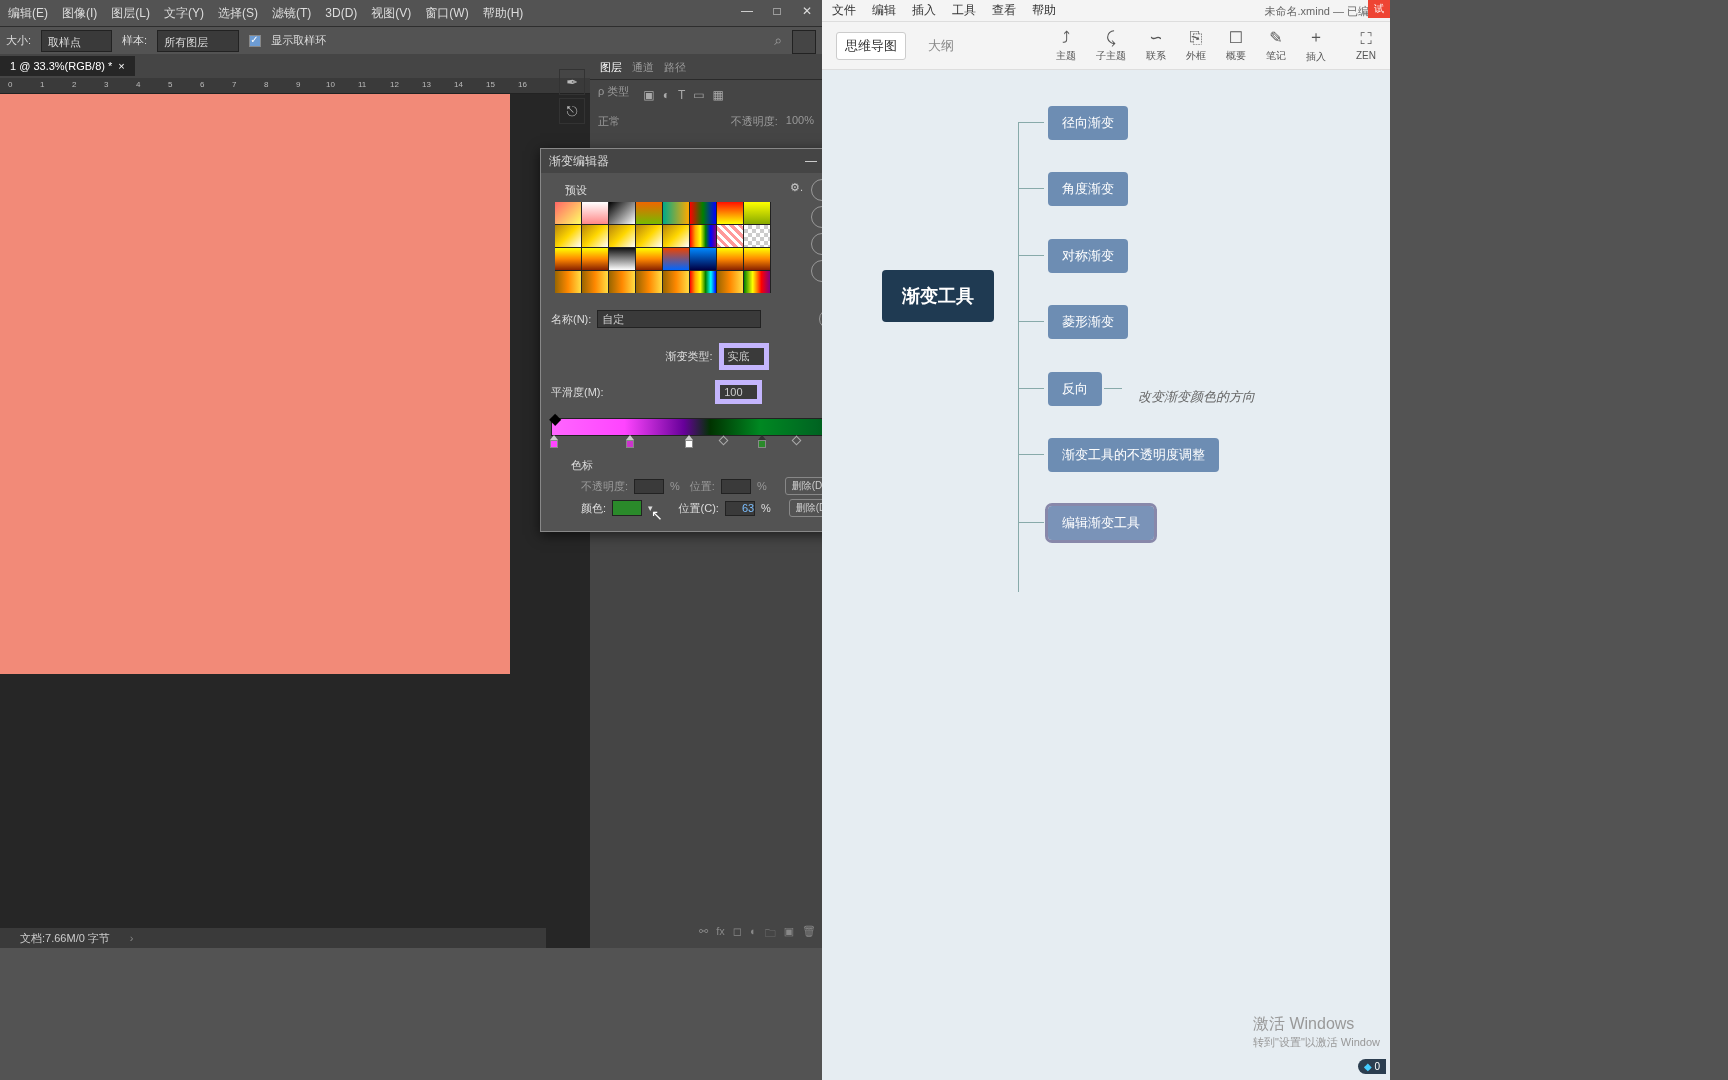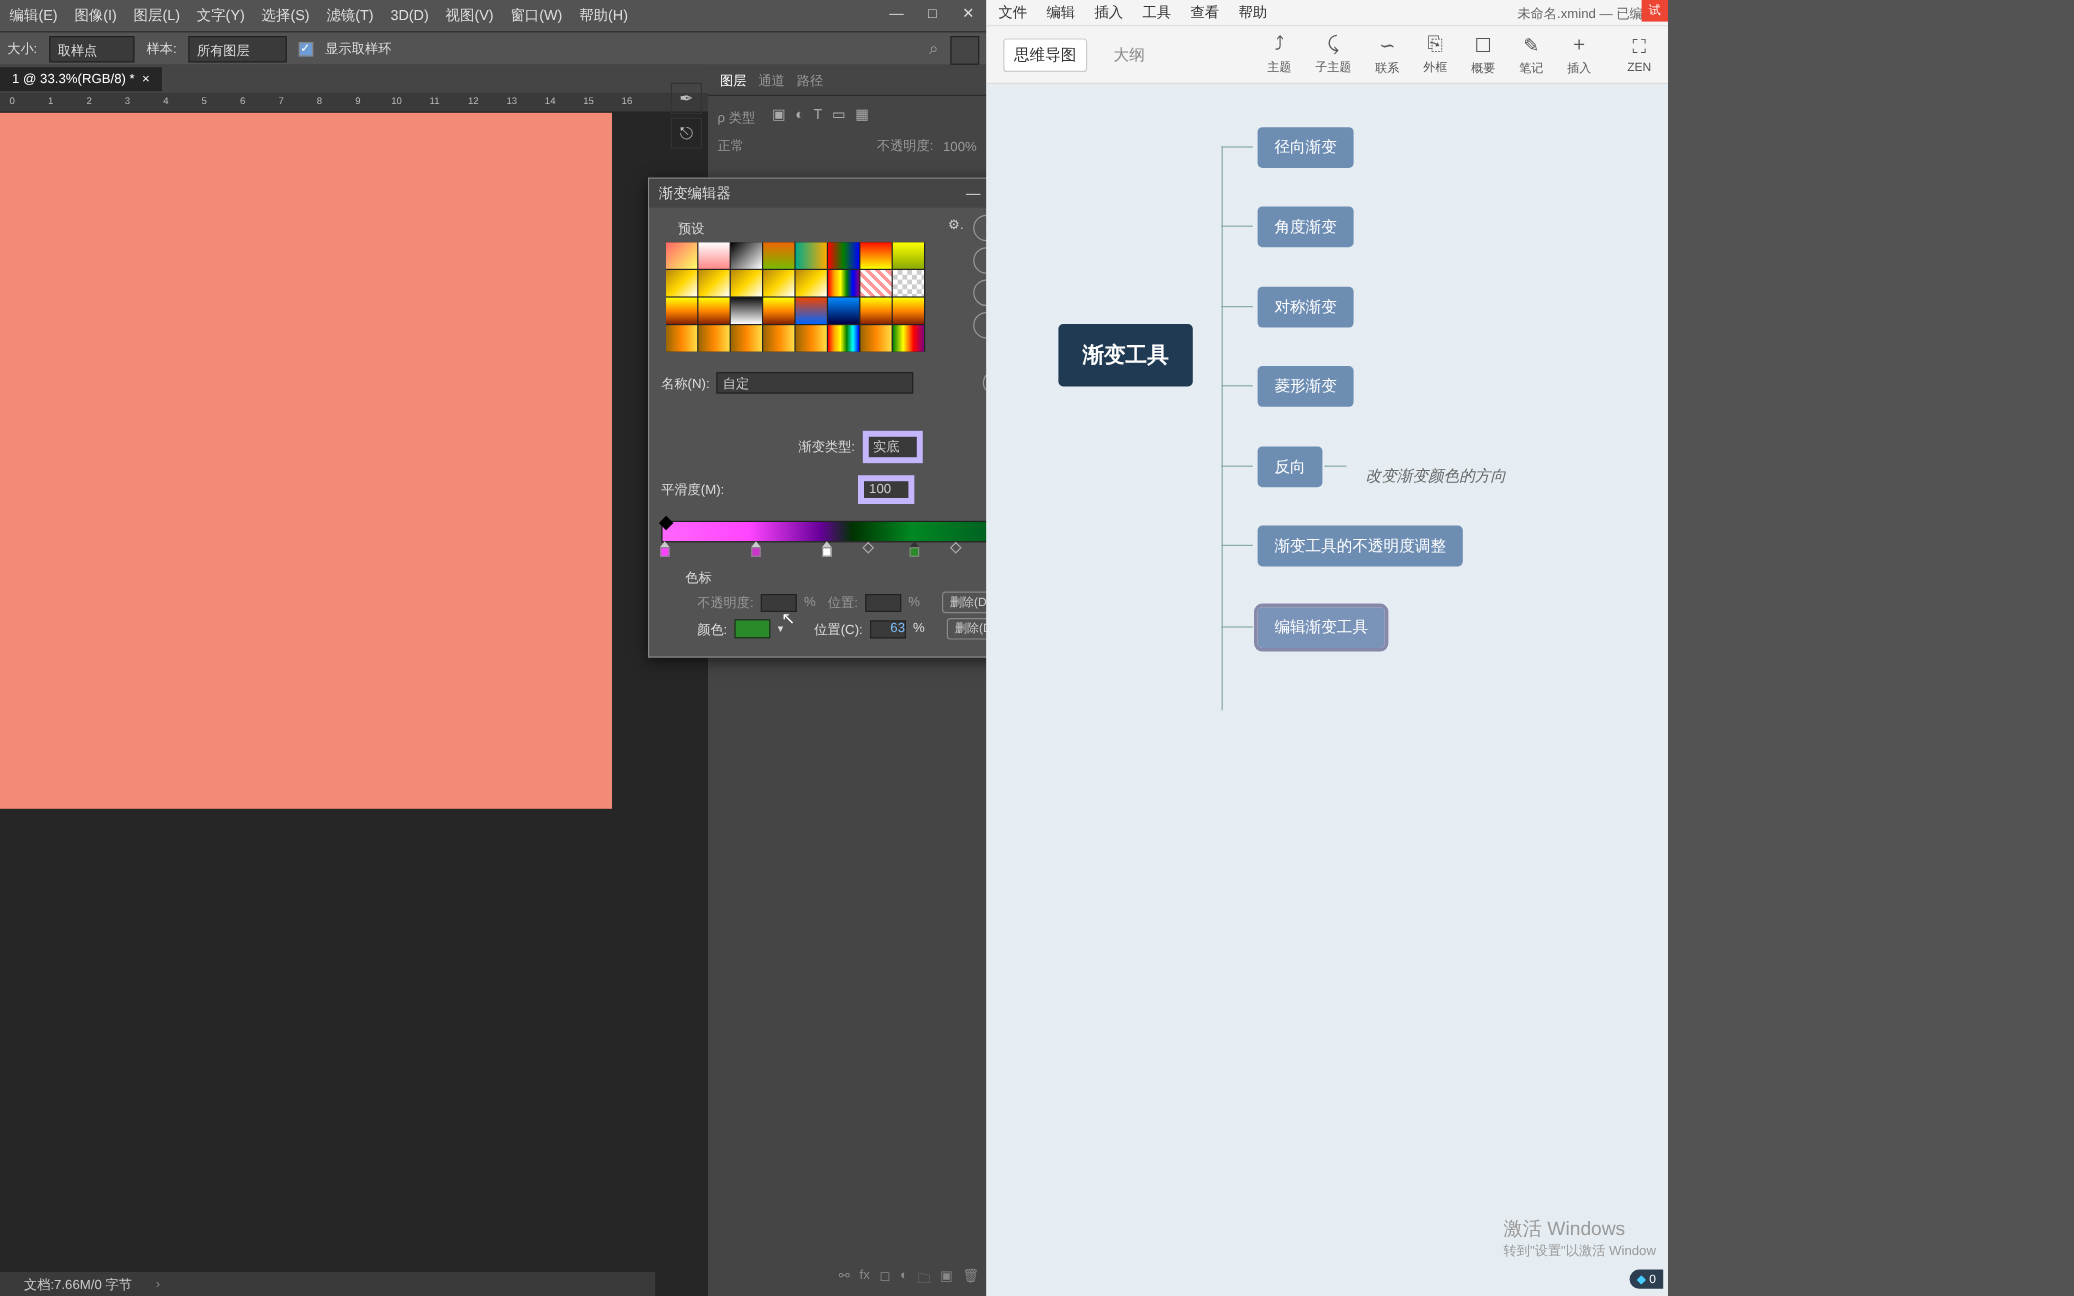--- a/index.html
+++ b/index.html
@@ -1,19 +1,19 @@
 <!DOCTYPE html>
 <html><head>
 <meta charset="utf-8">
 <style>
 *{margin:0;padding:0;box-sizing:border-box;font-family:"Microsoft YaHei",sans-serif;}
 body{width:1728px;height:1080px;overflow:hidden;background:#535353;position:relative;}
 
 
-.ps-panel{position:absolute;left:0;top:0;width:822px;height:1080px;background:#262626;border-radius:23px;}
+.ps-panel{position:absolute;left:0;top:0;width:822px;height:948px;background:#262626;border-radius:23px;}
 .ps-menubar{height:26px;background:#535353;display:flex;align-items:center;padding:0 8px;gap:14px;font-size:12px;color:#ddd;}
 .ps-menubar span{cursor:default;}
 .ps-winctrl{position:absolute;right:6px;top:2px;display:flex;gap:12px;color:#ddd;font-size:12px;}
 .ps-winctrl span{width:18px;height:18px;display:inline-flex;align-items:center;justify-content:center;}
 .ps-options{height:28px;background:#535353;border-top:1px solid #2e2e2e;display:flex;align-items:center;padding:0 6px;gap:10px;font-size:11px;color:#ddd;}
 .ps-options .sel{background:#3a3a3a;border:1px solid #222;padding:4px 30px 1px 6px;}
 .ps-options .chk{width:12px;height:12px;border:1px solid #888;background:#6d9cd4;display:inline-block;position:relative;}
 .ps-options .chk::after{content:"✓";color:#fff;font-size:10px;position:absolute;top:-2px;}
 .ps-search{position:absolute;right:40px;top:32px;color:#999;font-size:14px;}
 .ps-expandbtn{position:absolute;right:6px;top:30px;width:24px;height:24px;background:#454545;border:1px solid #222;}
@@ -22,21 +22,21 @@
 .ps-ruler{height:16px;background:#3a3a3a;border-bottom:1px solid #222;position:relative;font-size:8px;color:#bbb;}
 .ps-ruler span{position:absolute;top:2px;}
 .ps-canvas-wrap{position:relative;height:calc(100% - 110px);background:#262626;}
 .ps-canvas{position:absolute;left:0;top:0;width:510px;height:580px;background:#f28a78;}
 .ps-status{position:absolute;bottom:0;left:0;height:20px;width:546px;background:#3a3a3a;color:#ccc;font-size:11px;display:flex;align-items:center;padding:0 20px;}
 
 
 .ps-side{position:absolute;right:0;top:56px;width:232px;height:calc(100% - 56px);background:#454545;}
 .ps-side-tabs{display:flex;gap:10px;padding:4px 10px;font-size:11px;color:#999;border-bottom:1px solid #2a2a2a;}
 .ps-side-tabs .active{color:#fff;}
-.ps-side-row{display:flex;align-items:flex-end;padding:4px 8px;gap:8px;font-size:11px;color:#999;}
+.ps-side-row{display:flex;align-items:flex-start;padding:4px 8px;gap:8px;font-size:11px;color:#999;}
 .ps-side-icons{display:flex;gap:8px;padding:4px 6px;color:#aaa;font-size:12px;}
 .ps-foot-icons{position:absolute;bottom:4px;right:6px;display:flex;gap:8px;color:#888;font-size:11px;}
 .tool-btn{width:26px;height:26px;border:1px solid #333;margin:3px;display:flex;align-items:center;justify-content:center;color:#bbb;font-size:14px;}
 
 
 .dialog{position:absolute;left:540px;top:148px;width:354px;background:#535353;border:1px solid #888;box-shadow:0 3px 12px rgba(0,0,0,.6);}
 .dlg-title{height:24px;background:#454545;display:flex;align-items:center;padding:0 8px;font-size:12px;color:#ddd;position:relative;}
 .dlg-title .btns{position:absolute;right:4px;display:flex;gap:4px;}
 .dlg-title .btns span{width:28px;height:20px;display:inline-flex;align-items:center;justify-content:center;font-size:12px;}
 .dlg-body{padding:8px 10px 14px;}
@@ -255,21 +255,21 @@
       <button>确定</button>
       <button>取消</button>
       <button>载入(L)...</button>
       <button>存储(S)...</button>
     </div>
     <div class="row" style="margin-top:16px">
       <span>名称(N):</span>
       <input type="text" style="width: 164px;" value="自定">
       <button style="margin-left:auto;width:64px;height:20px;background:#535353;border:1px solid #999;border-radius:10px;color:#ddd;font-size:11px">新建(W)</button>
     </div>
-    <div class="row" style="justify-content:center;margin-top:30px">
+    <div class="row" style="justify-content:center;margin-top:14px">
       <span>渐变类型:</span>
       <span class="small-sel">实底</span>
     </div>
     <div class="row" style="justify-content:space-between">
       <span>平滑度(M):</span>
       <span class="small-sel">100</span>
       <span>%</span>
     </div>
     <div class="grad-bar">
       <div class="stop-top" style="left:-3px">◆</div>

